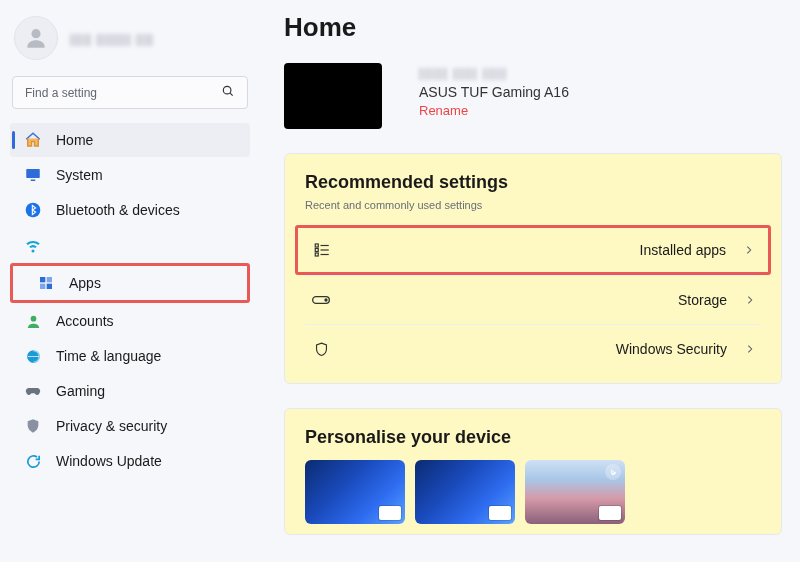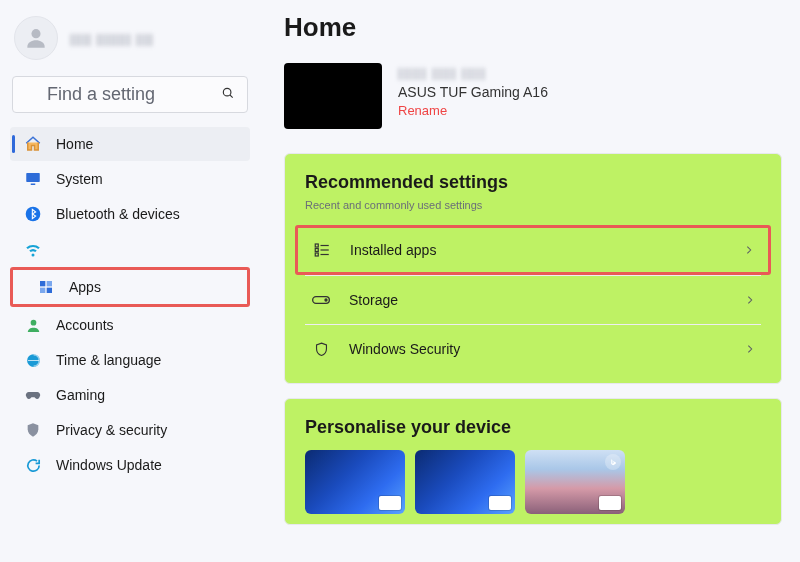--- a/index.html
+++ b/index.html
@@ -46,23 +46,22 @@
     align-items: center;
     justify-content: space-between;
     margin: 0 2px 12px 2px;
     padding: 7px 12px;
     border: 1px solid #d7d9df;
     border-radius: 4px;
     background: #fbfbfd;
   }
   .search-box input {
     border: none; outline: none; background: transparent;
-    font-size: 18px; width: 100%;
+    font-size: 12px; width: 100%;
     color: #0369a1;
-    margin-left: 22px;
   }
   .search-box input::placeholder { color: #636772; }
   .search-icon { color: #333; }
   .nav {
     display: flex; flex-direction: column; gap: 1px;
   }
   .nav-item {
     display: flex; align-items: center;
     gap: 14px;
     padding: 8px 10px 8px 14px;
@@ -96,61 +95,61 @@
   .main {
     flex: 1;
     padding: 12px 18px 0 24px;
     overflow: hidden;
   }
   .page-title {
     font-size: 26px; font-weight: 600;
     margin-bottom: 20px;
   }
   .device-row {
-    display: flex; gap: 16px; align-items: flex-start;
+    display: flex; gap: 37px; align-items: flex-start;
     margin-bottom: 24px;
   }
   .device-thumb {
     width: 98px; height: 66px;
     background: #000;
     border-radius: 4px;
   }
   .device-info { padding-top: 2px; }
   .device-owner {
     color: #7e8493; letter-spacing: 1.5px;
     filter: blur(2px); font-size: 13px;
     margin-bottom: 4px;
     user-select: none;
   }
   .device-model { font-size: 14px; color: #333; margin-bottom: 2px; }
   .rename-link { color: #ef4444; font-size: 13px; cursor: pointer; }
   .card {
-    background: #bef264;
+    background: #fef9c3;
     border: 1px solid #e7e8ed;
     border-radius: 6px;
     padding: 18px 20px 10px 20px;
-    margin-bottom: 14px;
+    margin-bottom: 24px;
   }
   .card-title { font-size: 18px; font-weight: 600; margin-bottom: 6px; }
   .card-sub { font-size: 11px; color: #6a6e78; margin-bottom: 14px; }
   .setting-row {
     display: flex; align-items: center;
     gap: 18px;
     padding: 14px 6px;
     border-top: 1px solid #edeef2;
     cursor: pointer;
     position: relative;
   }
   .setting-row:first-of-type { border-top: none; }
   .setting-row .ricon {
     width: 20px; height: 20px;
     display: flex; align-items: center; justify-content: center;
     color: #333;
   }
-  .setting-row .rlabel { font-size: 14px; flex: 1; }
+  .setting-row .rlabel { font-size: 14px; flex: 1; text-align: right; }
   .chevron { color: #5a5d66; font-size: 14px; }
   .setting-row.hl {
     border: 3px solid #e95a56;
     border-radius: 3px;
     margin: 0 -10px;
     padding: 12px 14px;
   }
   .personalise-thumbs {
     display: flex; gap: 10px; margin-top: 12px;
   }

